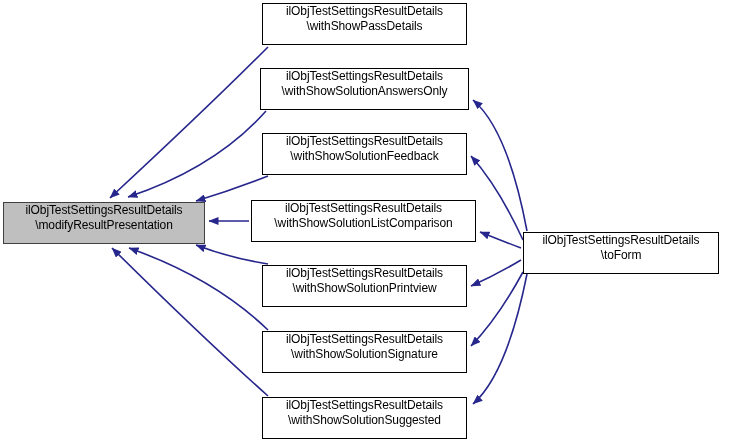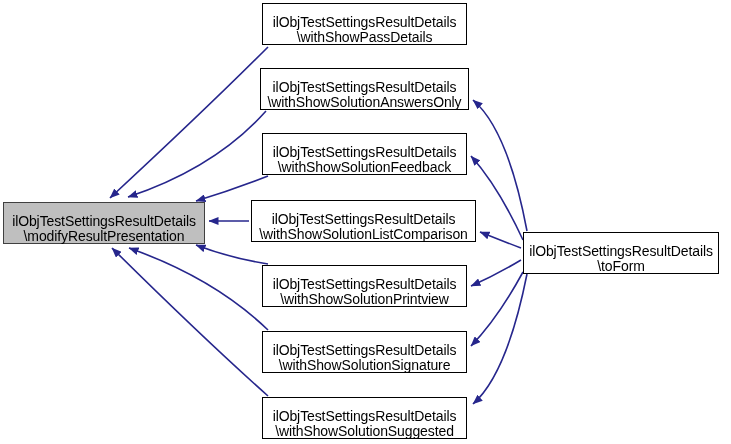--- a/index.html
+++ b/index.html
@@ -10,24 +10,24 @@
     overflow:hidden;
   }
   #canvas{position:relative;width:731px;height:444px;}
   #edges{position:absolute;left:0;top:0;width:731px;height:444px;}
   .node{
     position:absolute;
     box-sizing:border-box;
     border:1px solid #000000;
     background:#ffffff;
     display:flex;
-    align-items:flex-end;
+    align-items:flex-start;
     justify-content:center;
     text-align:center;
-    font-size:14px;
+    font-size:12px;
     line-height:14.5px;
     color:#000000;
     letter-spacing:-0.1px;
     white-space:pre-line;
     z-index:3;
   }
   .node.current{
     background:#bfbfbf;
     border:1px solid #404040;
   }

